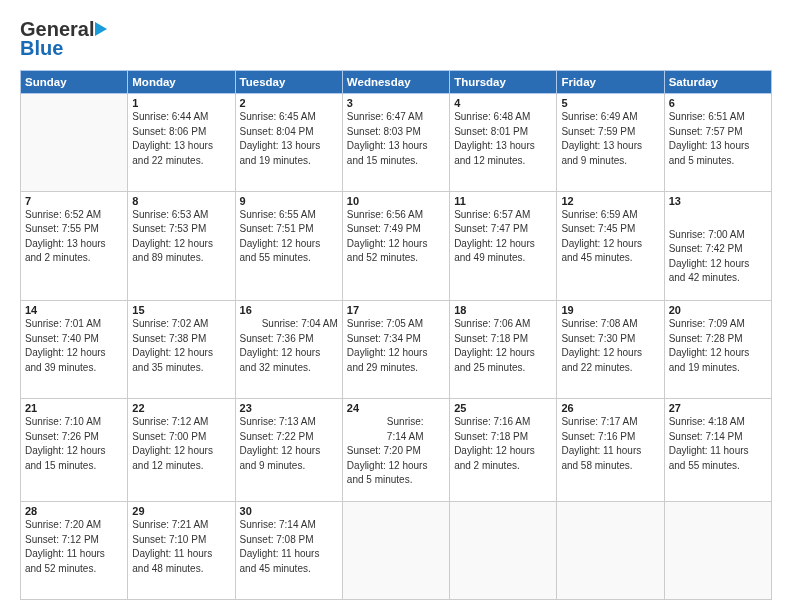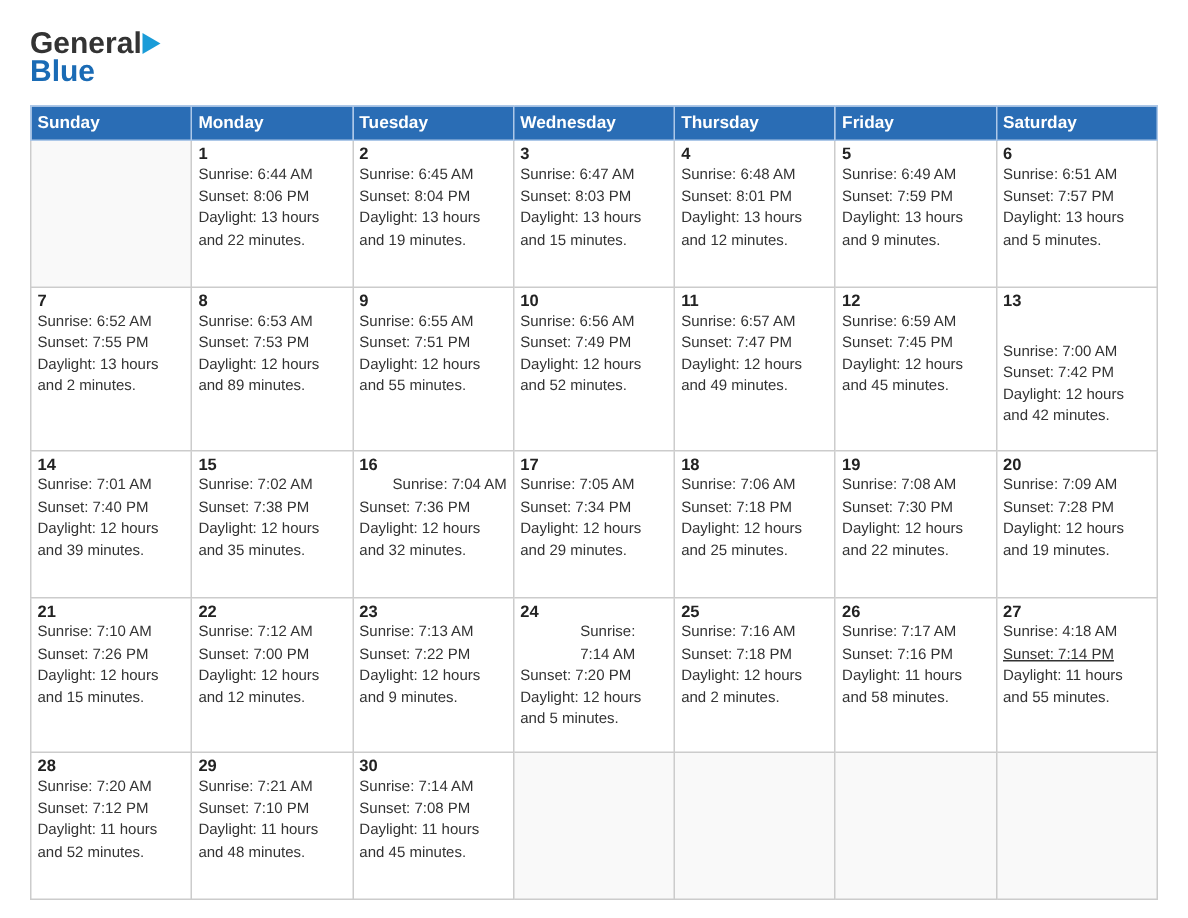--- a/index.html
+++ b/index.html
@@ -367,21 +367,21 @@
               <span style="display: block;">Sunrise: 7:17 AM</span>
               <span style="display: block;">Sunset: 7:16 PM</span>
               <span style="display: block;">Daylight: 11 hours</span>
               <span style="display: block;">and 58 minutes.</span>
             </div>
           </td>
           <td>
             <span class="day-num">27</span>
             <div class="sun-info">
               <span style="display: block;">Sunrise: 4:18 AM</span>
-              <span style="display: block; text-decoration: underline;">Sunset: 7:14 PM</span>
+              <span style="display: block;">Sunset: 7:14 PM</span>
               <span style="display: block;">Daylight: 11 hours</span>
               <span style="display: block;">and 55 minutes.</span>
             </div>
           </td>
         </tr>
         <tr>
           <td>
             <span class="day-num">28</span>
             <div class="sun-info">
               <span style="display: block;">Sunrise: 7:20 AM</span>

